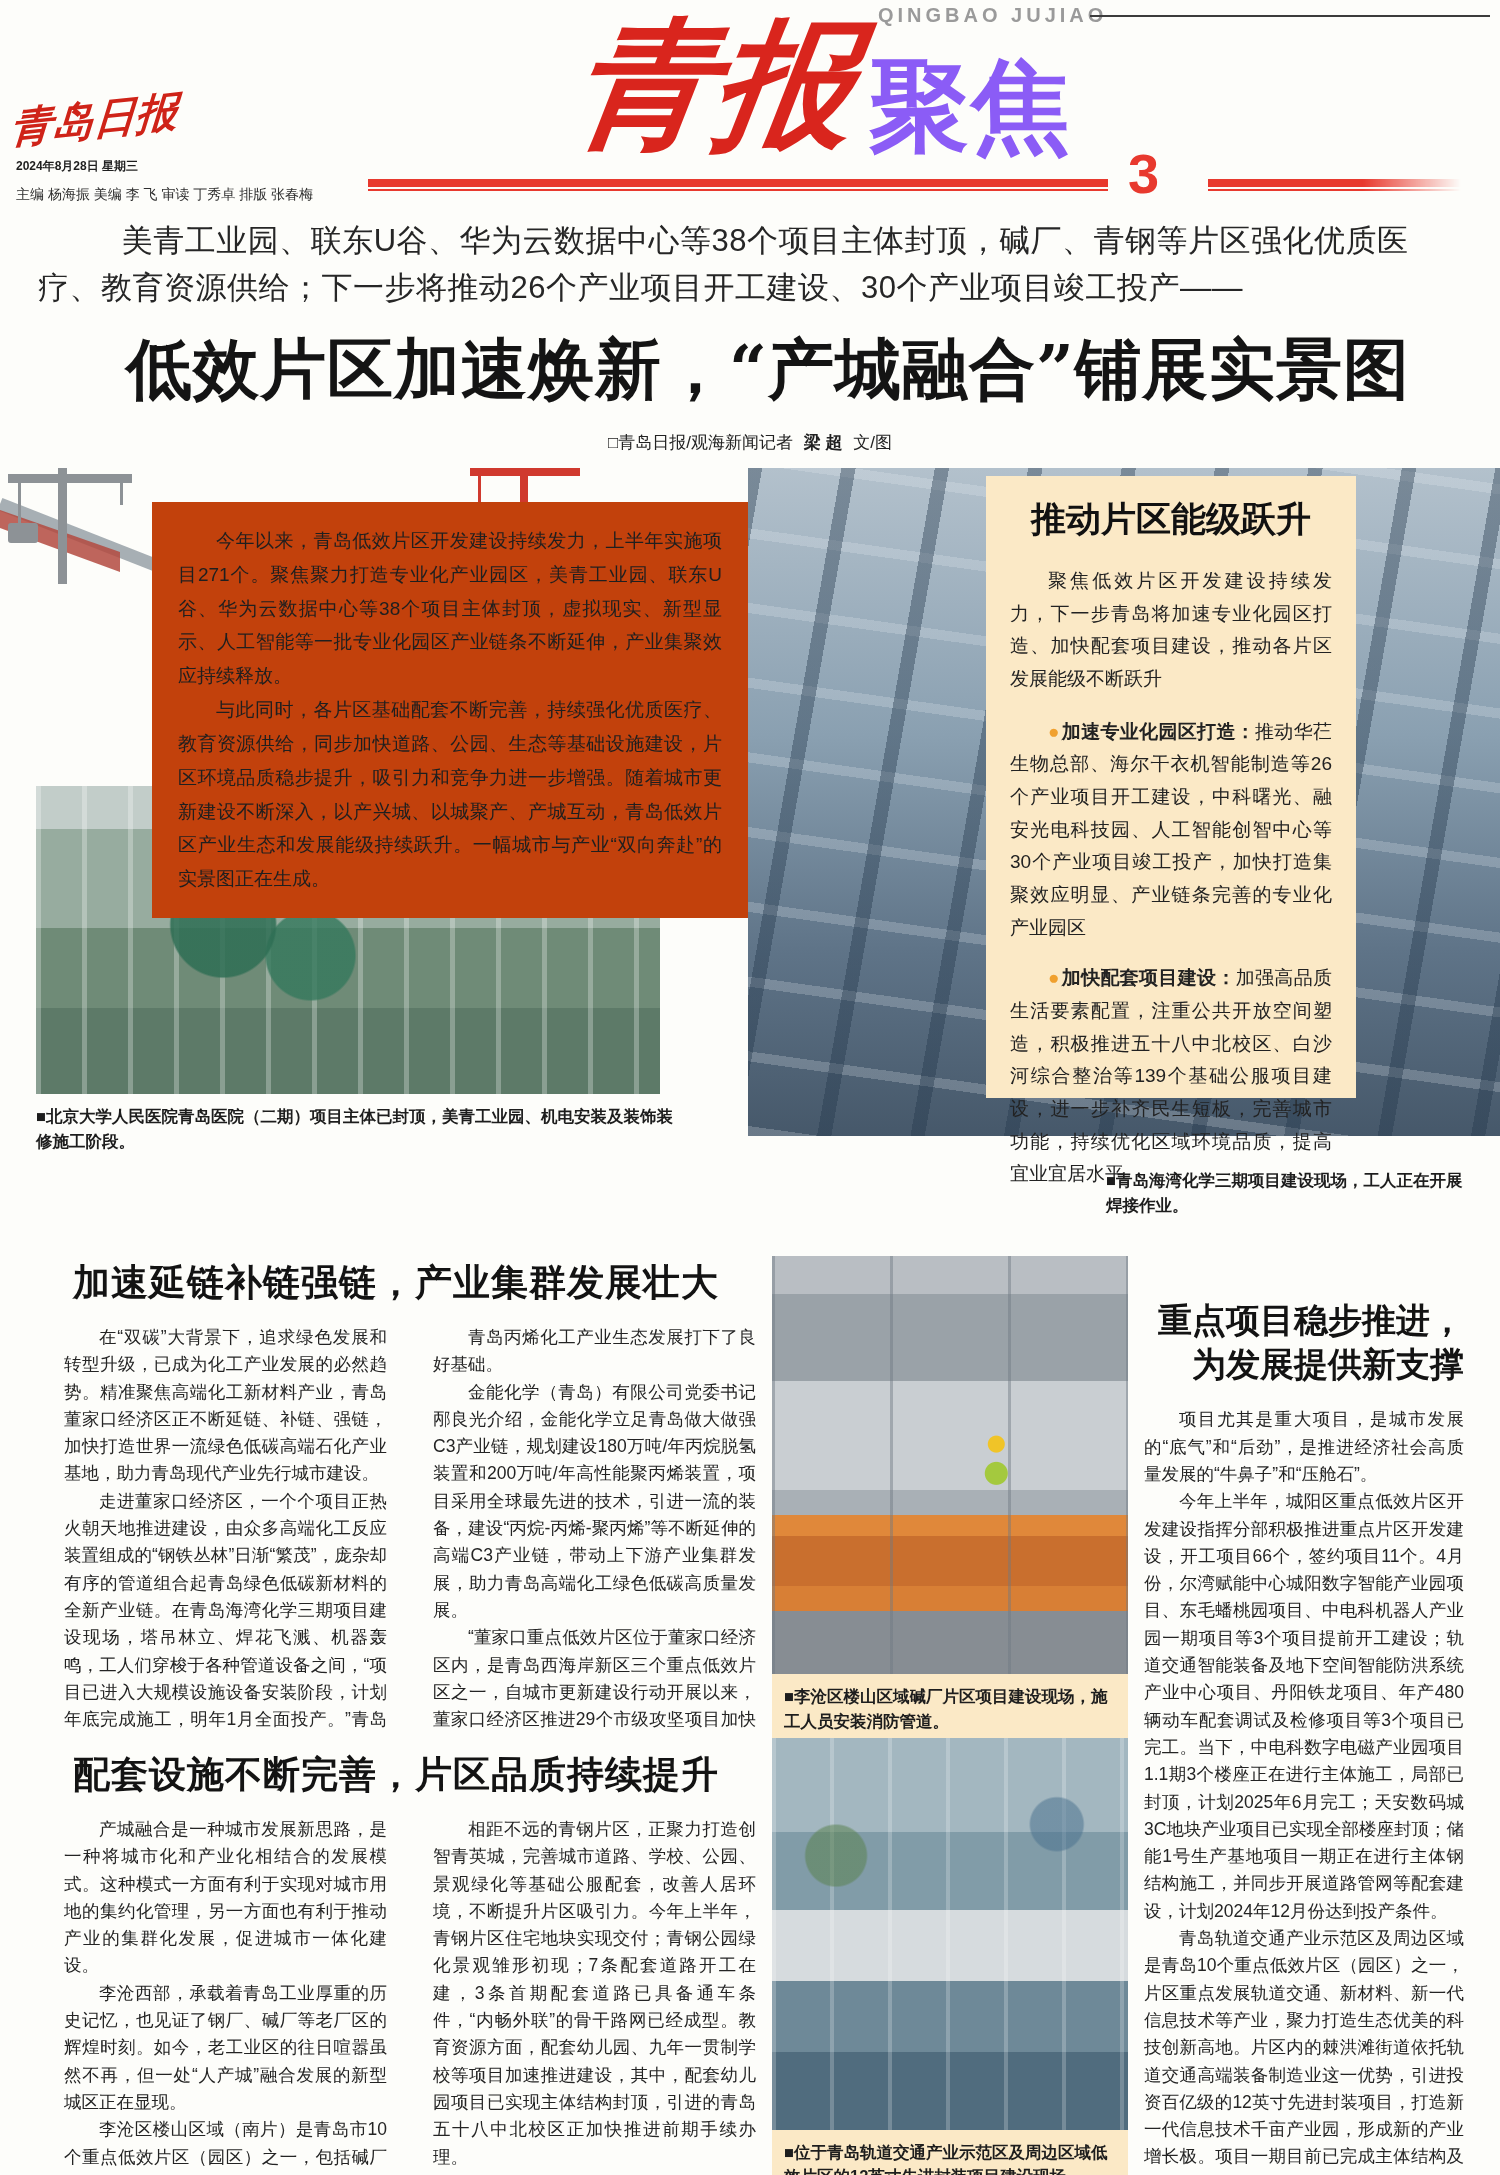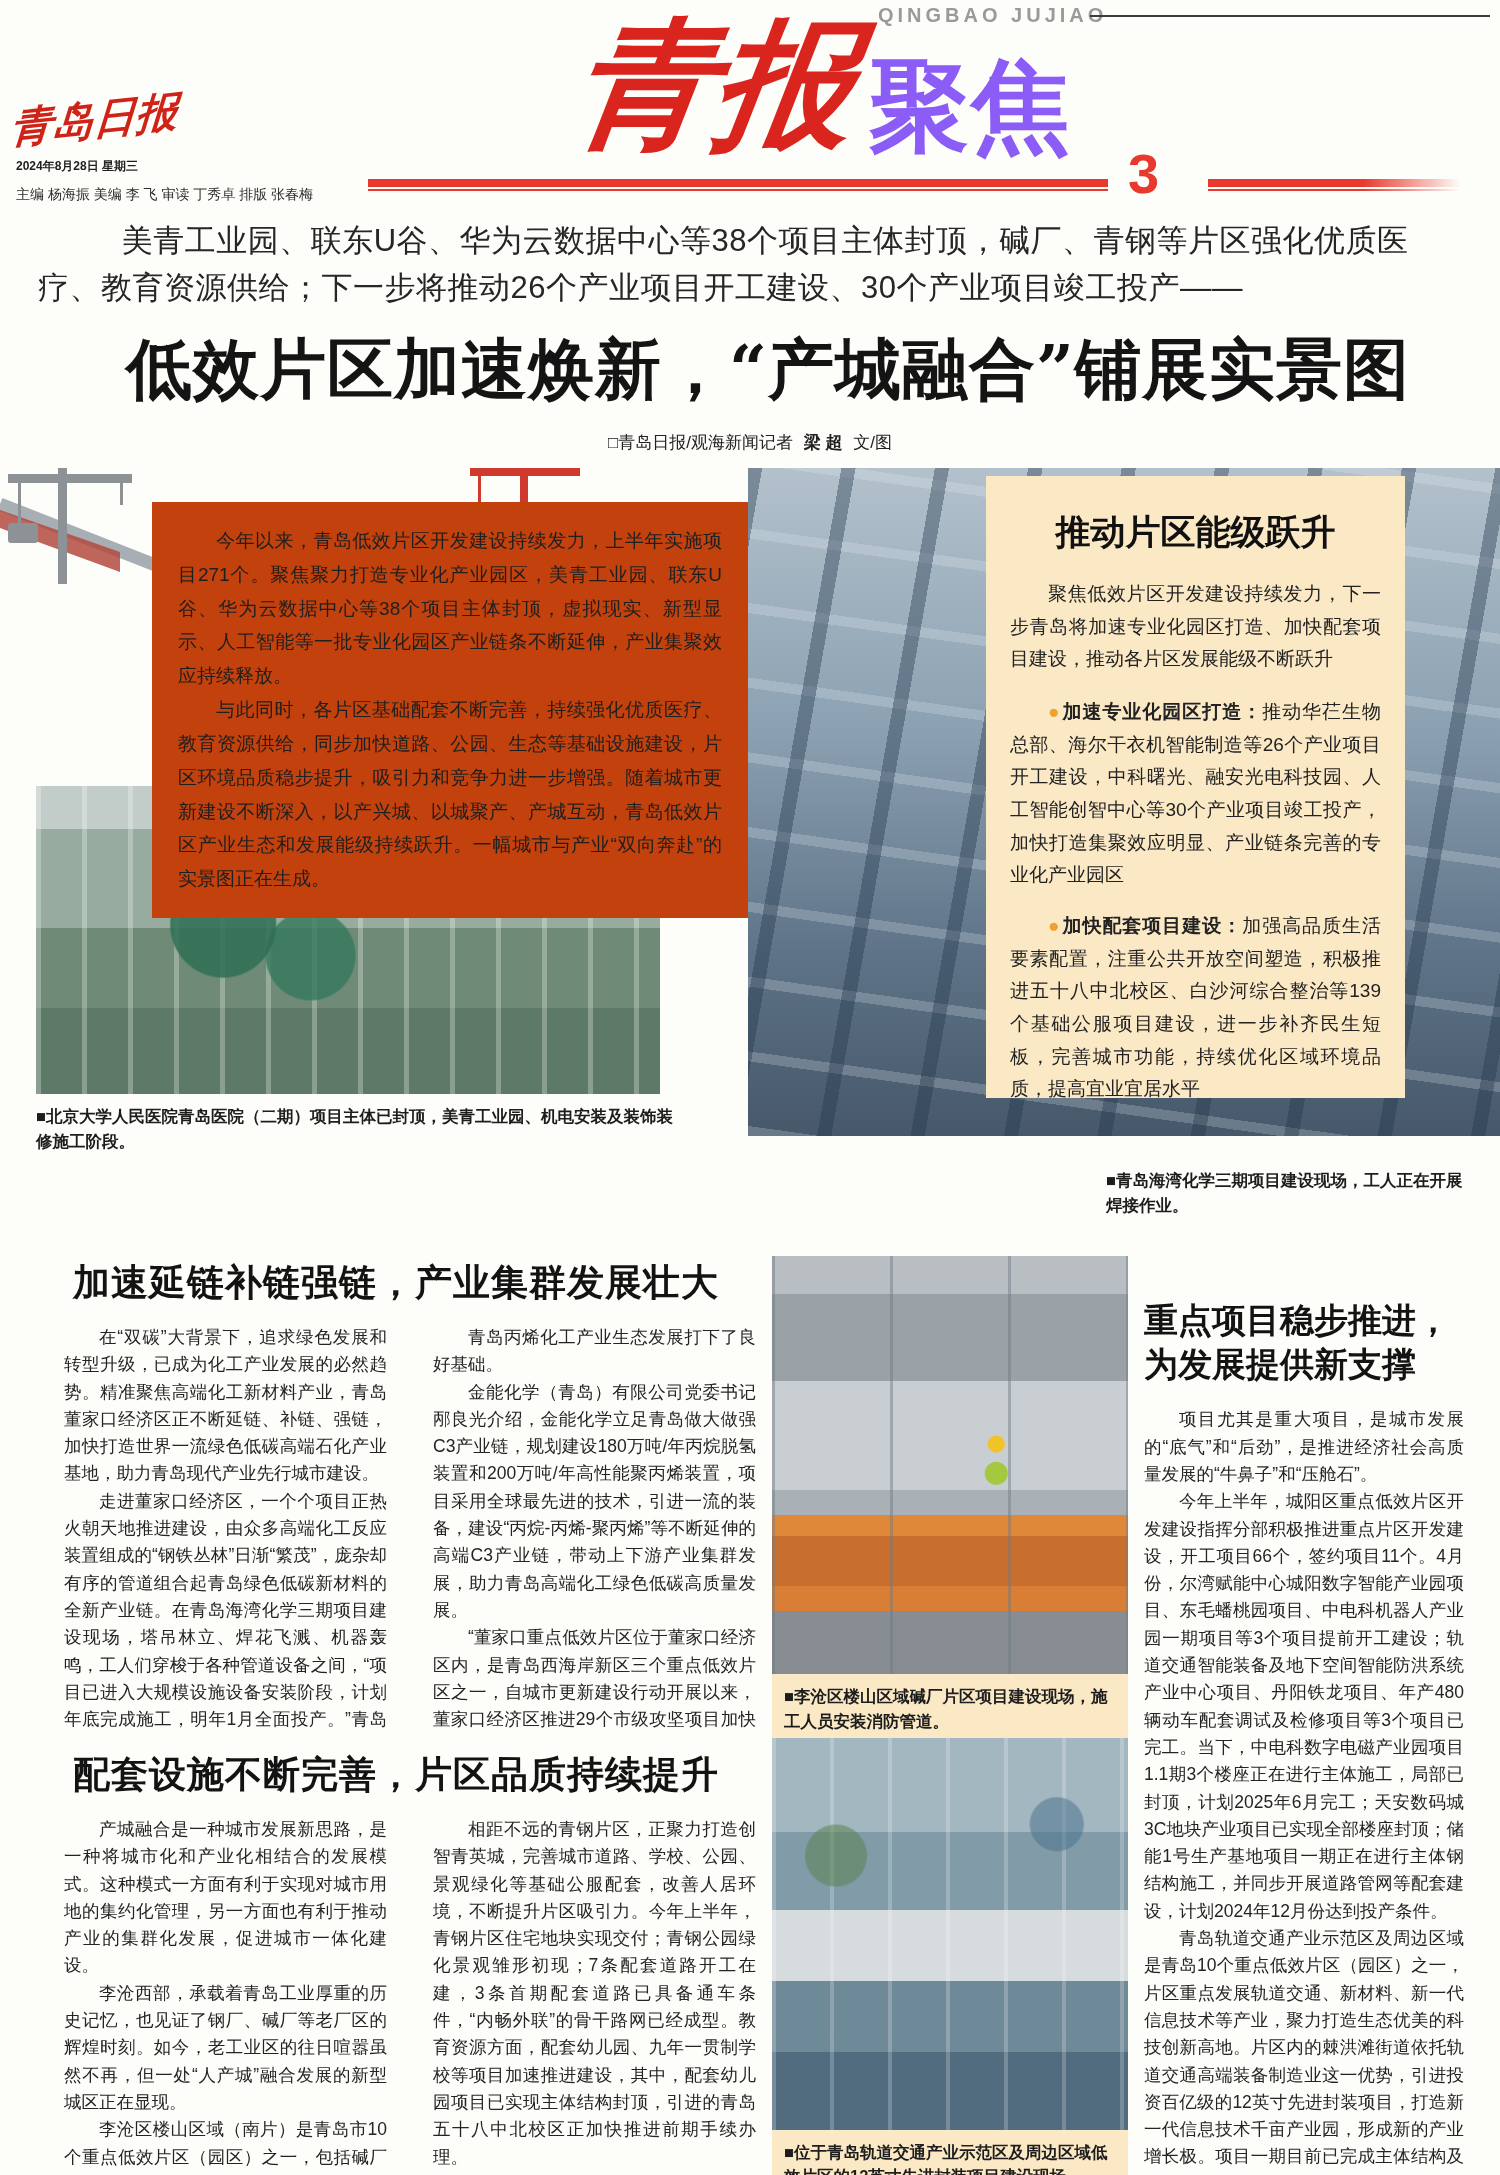--- a/index.html
+++ b/index.html
@@ -34,22 +34,22 @@
   .feature { position:relative; height:742px; margin-top:14px; }
   .illus { position:absolute; inset:0; z-index:0; }
   .photo { background-size:cover; }
   .photo-steel { position:absolute; left:748px; top:0; width:752px; height:668px; z-index:1;
     background:
       radial-gradient(circle at 63% 76%, #f5c542 0 9px, rgba(0,0,0,0) 10px),
       radial-gradient(circle at 63% 82%, #3a6fd8 0 14px, rgba(0,0,0,0) 15px),
       repeating-linear-gradient(100deg, rgba(35,55,75,.40) 0 14px, rgba(0,0,0,0) 14px 92px),
       repeating-linear-gradient(8deg, rgba(235,240,245,.22) 0 10px, rgba(0,0,0,0) 10px 74px),
       linear-gradient(180deg, #b3c1cc 0%, #8aA0b1 40%, #5f7488 72%, #46586a 100%); }
-  .energy-panel { position:absolute; left:986px; top:8px; width:419px; height:622px; z-index:2;
-    background:#fbe9c6; padding:33px 24px 20px 24px; }
+  .energy-panel { position:absolute; left:986px; top:8px; width:370px; height:622px; z-index:2;
+    background:#fbe9c6; padding:20px 24px 20px 24px; }
   .energy-title { text-align:center; font-family:"DejaVu Serif", serif; font-size:35px; font-weight:800; color:#111; margin-bottom:22px; }
   .energy-intro { font-size:19px; line-height:1.72; text-indent:2em; text-align:justify; color:#222; margin-bottom:20px; }
   .energy-item { font-size:19px; line-height:1.72; text-indent:2em; text-align:justify; color:#222; margin-bottom:18px; }
   .energy-item .dot { color:#f0a02e; margin-right:2px; }
   .energy-item .lbl { font-weight:bold; }
   .photo-hospital { position:absolute; left:36px; top:318px; width:624px; height:308px; z-index:1;
     background:
       radial-gradient(circle at 30% 45%, rgba(46,110,84,.85) 0 52px, rgba(0,0,0,0) 54px),
       radial-gradient(circle at 44% 55%, rgba(52,120,92,.8) 0 44px, rgba(0,0,0,0) 46px),
       repeating-linear-gradient(90deg, rgba(255,255,255,.28) 0 5px, rgba(0,0,0,0) 5px 46px),
@@ -75,21 +75,21 @@
       repeating-linear-gradient(90deg, rgba(110,120,130,.45) 0 3px, rgba(0,0,0,0) 3px 118px),
       linear-gradient(180deg, #b9bec3 0 9%, #9aa2a8 9% 30%, #c9ced2 30% 56%, #a9b0b6 56% 62%, #e0883a 62% 67%, #c96f2e 67% 79%, #d87f35 79% 85%, #878d93 85%); }
   .photo-packaging { width:356px; height:392px;
     background:
       radial-gradient(circle at 18% 30%, rgba(90,130,80,.55) 0 30px, rgba(0,0,0,0) 32px),
       radial-gradient(circle at 80% 22%, rgba(70,110,140,.5) 0 26px, rgba(0,0,0,0) 28px),
       repeating-linear-gradient(90deg, rgba(255,255,255,.22) 0 4px, rgba(0,0,0,0) 4px 58px),
       linear-gradient(180deg, #a3b7c0 0 24%, #819ca8 24% 44%, #d6dbde 44% 62%, #6e8998 62% 80%, #506c7e 80%); }
   .photo-col .caption { padding:10px 12px 4px 12px; }
   .col-right { width:372px; overflow:hidden; }
-  .proj-head { margin-top:42px; text-align:left; font-family:"DejaVu Serif", serif; font-size:34px; font-weight:800; line-height:1.3; color:#131313; margin-bottom:20px; }
+  .proj-head { margin-top:42px; text-align:right; font-family:"DejaVu Serif", serif; font-size:34px; font-weight:800; line-height:1.3; color:#131313; margin-bottom:20px; }
   .col-right .ptext { font-size:17.5px; line-height:1.56; text-align:justify; color:#242424; height:830px; overflow:hidden; }
   .col-right .ptext p { text-indent:2em; }
   
   .intro-box { position:absolute; left:152px; top:34px; width:596px; z-index:2;
     background:#c2410c; padding:22px 26px; }
   .intro-box p { font-size:19px; line-height:1.78; text-indent:2em; text-align:justify; color:#1f1f1f; font-weight:500; }
 </style>
 </head>
 <body>
 

